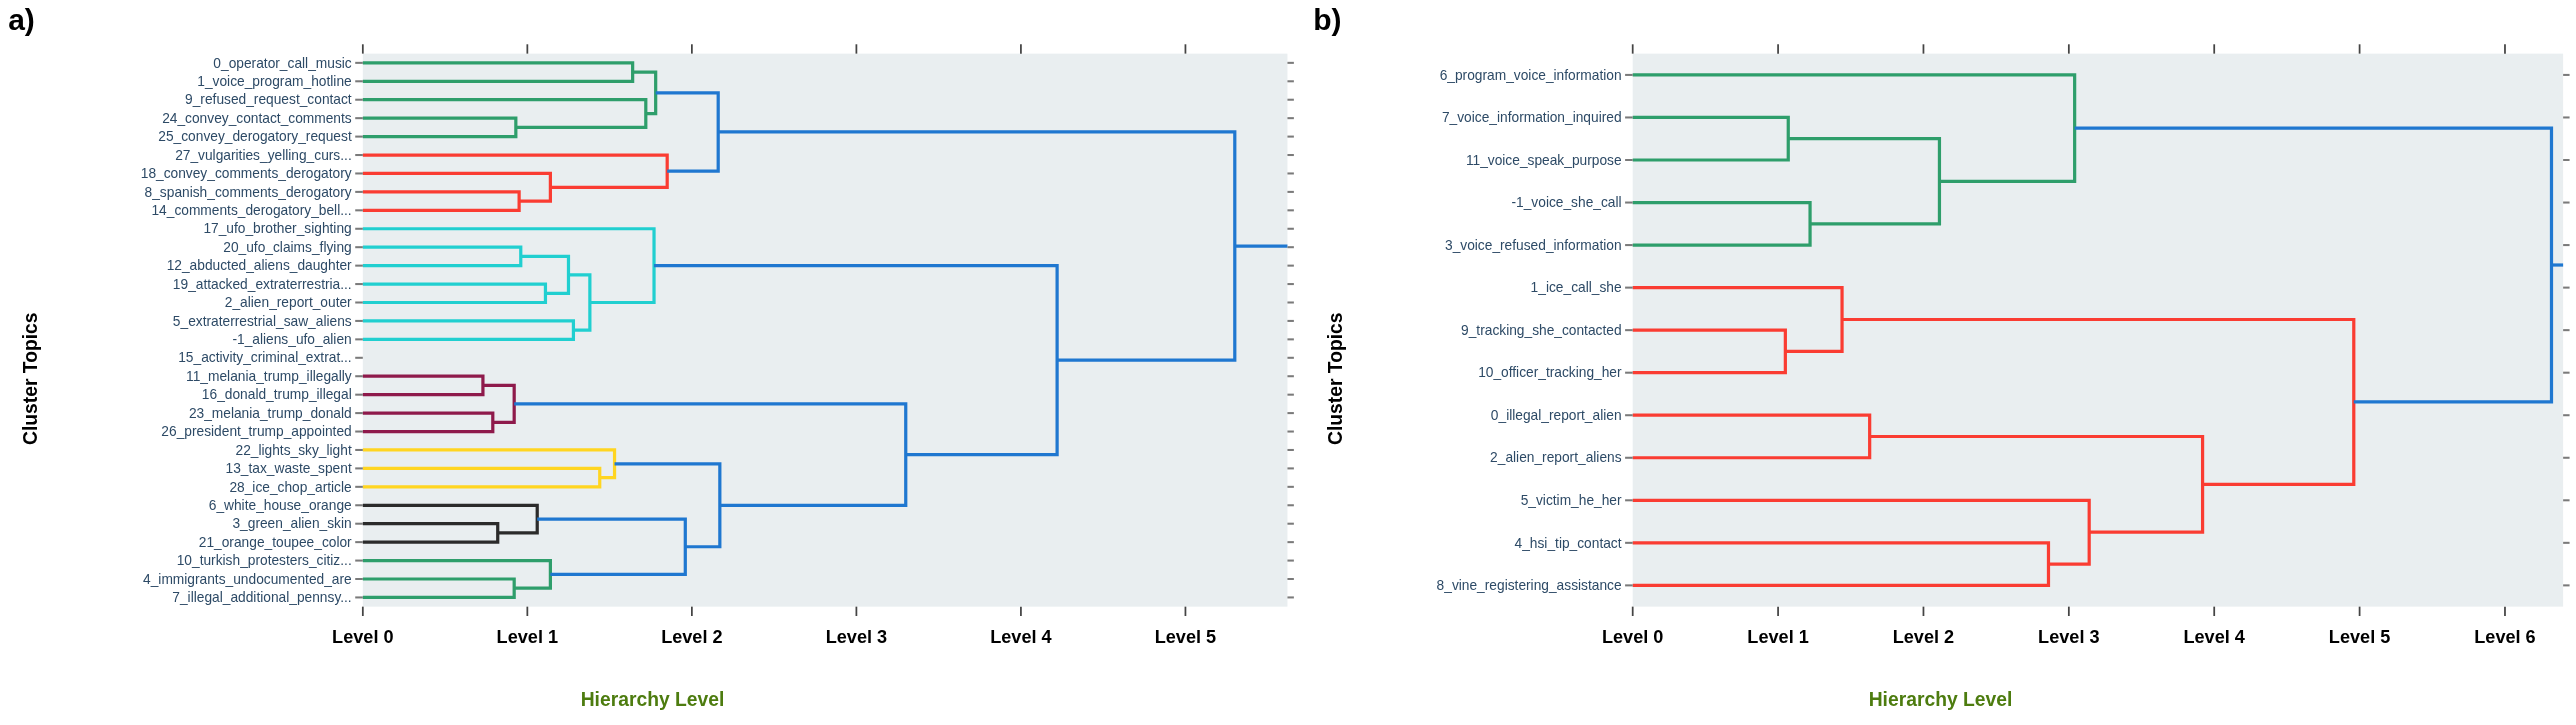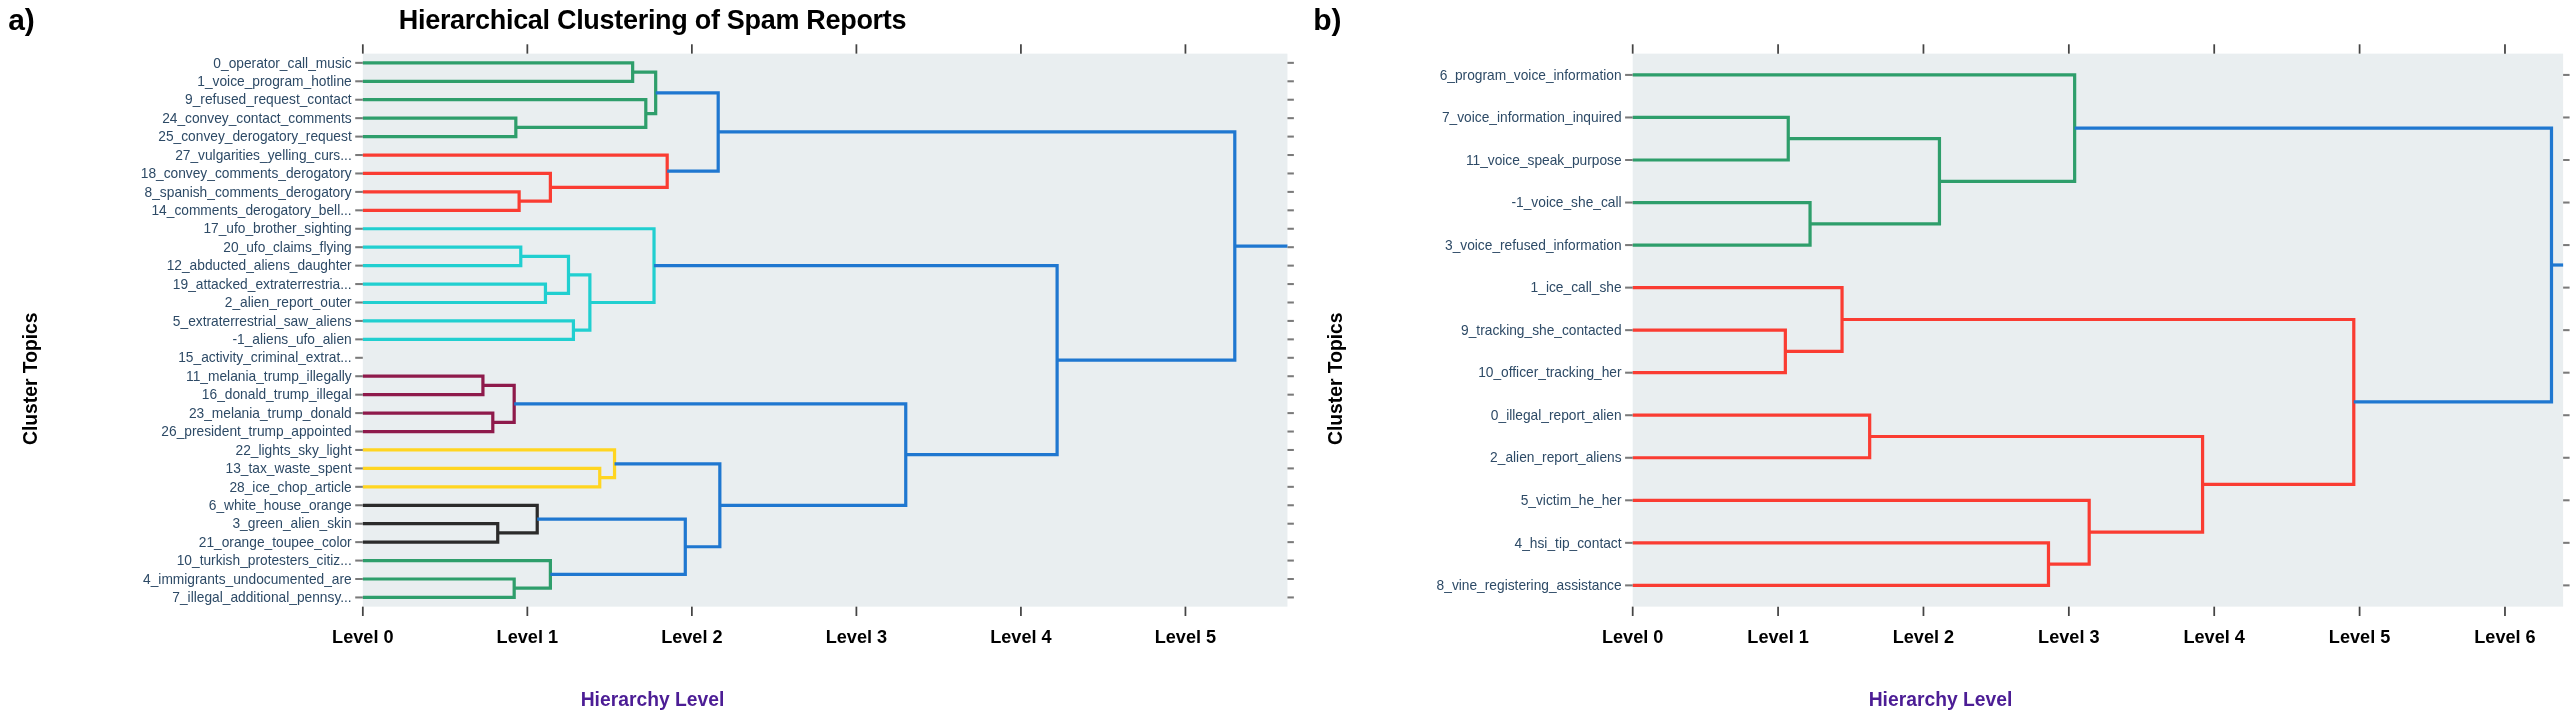--- a/index.html
+++ b/index.html
@@ -12,40 +12,39 @@
     position:absolute;font-weight:bold;color:#000;
     font-size:30px;line-height:1;font-family:"Liberation Sans",sans-serif;
   }
   .panel-title{
     position:absolute;top:4.7px;width:100%;text-align:center;
     font-size:27px;font-weight:bold;color:#000;letter-spacing:-0.3px;
     font-family:"Liberation Sans",sans-serif;
   }
   .axis-title{
     position:absolute;width:100%;text-align:center;
-    font-size:19.3px;font-weight:bold;color:#4c1d95;
+    font-size:19.3px;font-weight:bold;color:#4d7c0f;
     font-family:"Liberation Sans",sans-serif;
   }
   .ylabel{
     position:absolute;font-size:19.3px;font-weight:bold;color:#000;
     transform-origin:0 0;transform:rotate(-90deg);white-space:nowrap;
     font-family:"Liberation Sans",sans-serif;
   }
   svg{display:block;}
   .tick-text{font-size:31px;fill:#000;font-weight:bold;font-family:"Liberation Sans",sans-serif;}
   .leaf-text{font-size:23.5px;fill:#2d4a66;font-family:"Liberation Sans",sans-serif;}
 </style>
 </head>
 <body>
 
 <div class="page">
 
   <div class="panel panel-a">
     <div class="panel-letter" style="left:8.2px;top:4.7px;">a)</div>
-    <div class="panel-title">Hierarchical Clustering of Spam Reports</div>
     <div class="ylabel" style="left:20px;top:445px;">Cluster Topics</div>
     <svg id="svg-a" width="1305" height="679" style="position:absolute;left:0;top:36px;" viewBox="0 0 2230 1160">
         <rect x="620" y="30" width="1580" height="945" fill="#e9eef0"></rect>
         <g>
           <path d="M 620 140.25 L 881.459074733096 140.25 L 881.459074733096 171.75 L 620 171.75" fill="none" stroke="#2e9e6b" stroke-width="5.5" stroke-linecap="butt" stroke-linejoin="miter"></path>
           <path d="M 881.459074733096 156 L 1103.5587188612099 156 L 1103.5587188612099 108.75 L 620 108.75" fill="none" stroke="#2e9e6b" stroke-width="5.5" stroke-linecap="butt" stroke-linejoin="miter"></path>
           <path d="M 620 45.75 L 1081.067615658363 45.75 L 1081.067615658363 77.25 L 620 77.25" fill="none" stroke="#2e9e6b" stroke-width="5.5" stroke-linecap="butt" stroke-linejoin="miter"></path>
           <path d="M 1103.5587188612099 132.375 L 1120.4270462633451 132.375 L 1120.4270462633451 61.5 L 1081.067615658363 61.5" fill="none" stroke="#2e9e6b" stroke-width="5.5" stroke-linecap="butt" stroke-linejoin="miter"></path>
           <path d="M 620 266.25 L 887.0818505338078 266.25 L 887.0818505338078 297.75 L 620 297.75" fill="none" stroke="#fa3c32" stroke-width="5.5" stroke-linecap="butt" stroke-linejoin="miter"></path>
           <path d="M 887.0818505338078 282 L 940.4982206405693 282 L 940.4982206405693 234.75 L 620 234.75" fill="none" stroke="#fa3c32" stroke-width="5.5" stroke-linecap="butt" stroke-linejoin="miter"></path>

